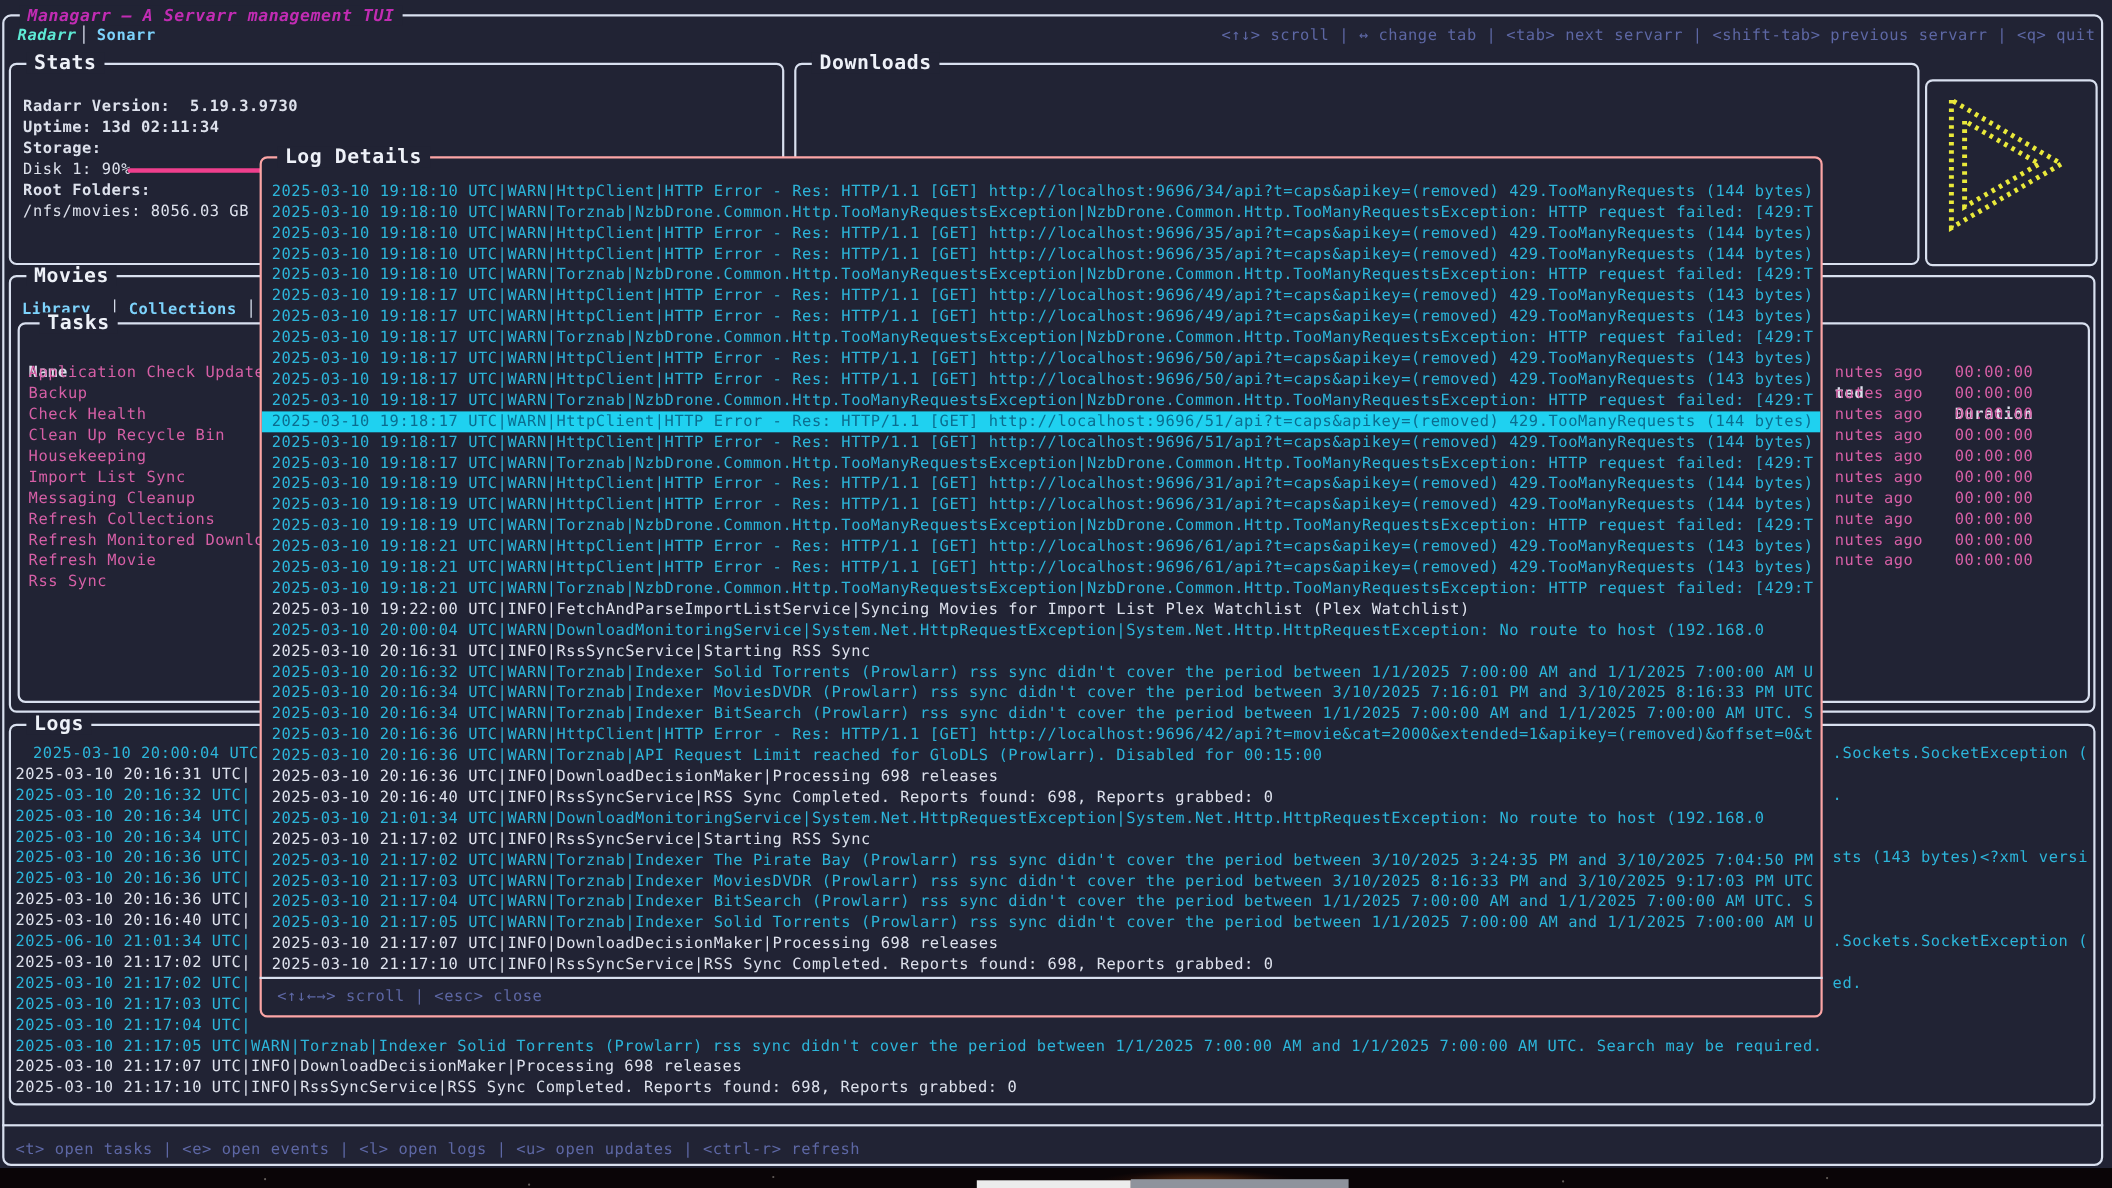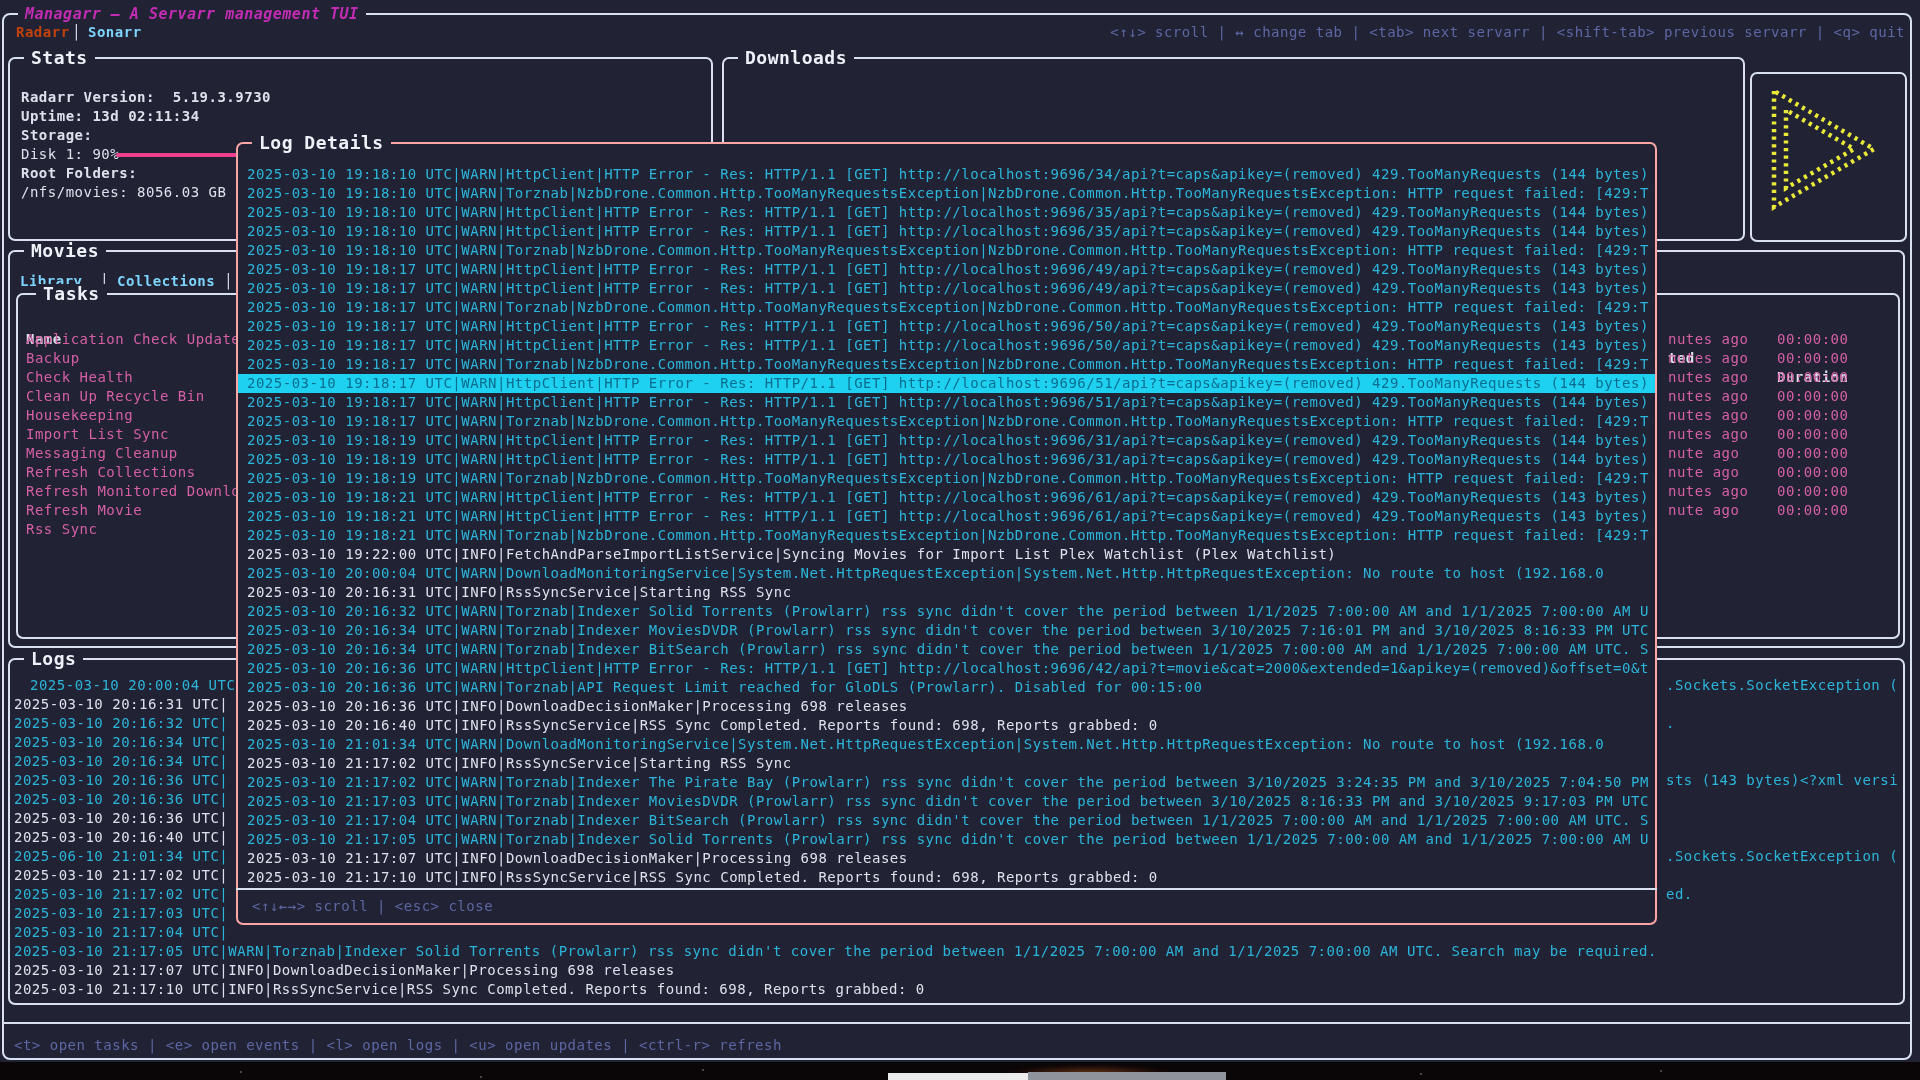--- a/index.html
+++ b/index.html
@@ -11,21 +11,21 @@
   .win{position:absolute;left:2px;top:13px;width:1910px;height:1047px;
        border:2px solid #d9e0ef;border-radius:8px;box-sizing:border-box;}
   .panel{position:absolute;border:2px solid #d9e0ef;border-radius:7px;box-sizing:border-box;background:transparent;}
   .ptitle{position:absolute;top:-11px;left:14px;background:#212334;padding:0 7px;
           font-weight:700;color:#eef1f8;font-size:18px;letter-spacing:.5px;line-height:19px;white-space:pre;}
   .line{position:absolute;left:11px;height:19px;}
   .warn{color:#2cb5da;}
   .info{color:#dde1ec;}
   .pink{color:#d65fa6;}
   .slate{color:#5d67a4;}
-  .cyan-tab{color:#c2410c;font-weight:700;}
+  .cyan-tab{color:#5eead4;font-weight:700;font-style:italic;}
   .white-tab{color:#7dd3fc;font-weight:700;}
   .apptitle{position:absolute;left:18px;top:5px;background:#212334;padding:0 7px;
             color:#c12cb3;font-weight:700;font-style:italic;font-size:15px;letter-spacing:.5px;white-space:pre;}
   .row{position:absolute;left:0;right:0;height:19px;}
   .row span{position:absolute;height:19px;}
   .c1{left:8px;} .c2{left:1650px;} .c3{left:1759px;}
   .modal{position:absolute;left:236px;top:142px;width:1421px;height:783px;background:#212334;
          border:2px solid #fca5a5;border-radius:7px;box-sizing:border-box;z-index:10;}
   .mline{position:absolute;left:0;right:0;height:19px;padding-left:9px;}
   .mline.hl{background:#1fd1f0;color:#0b6d8f;}

